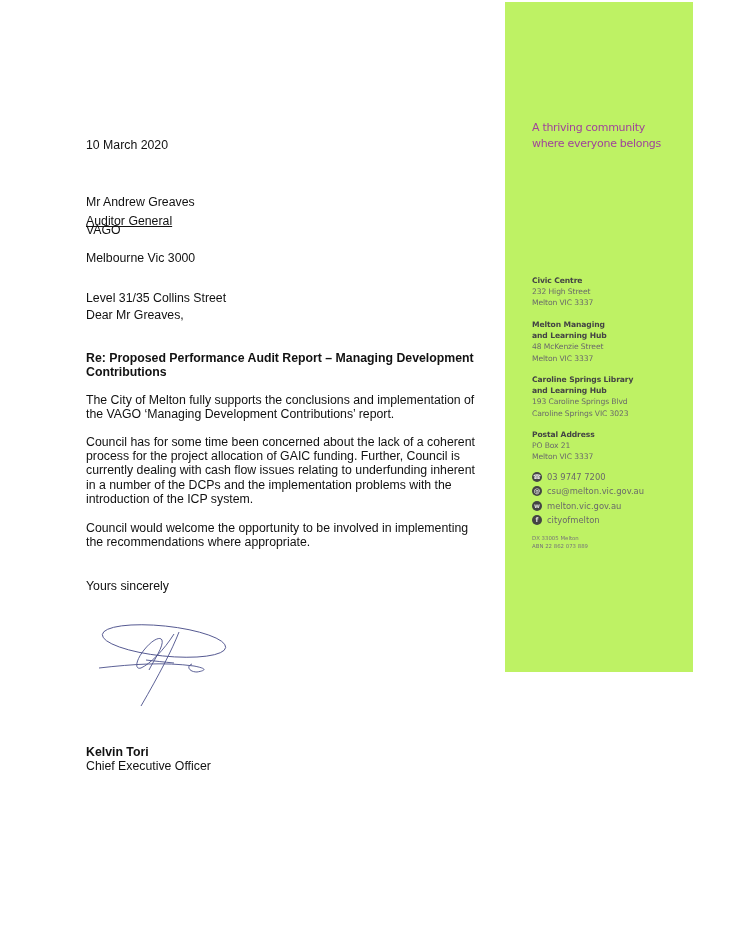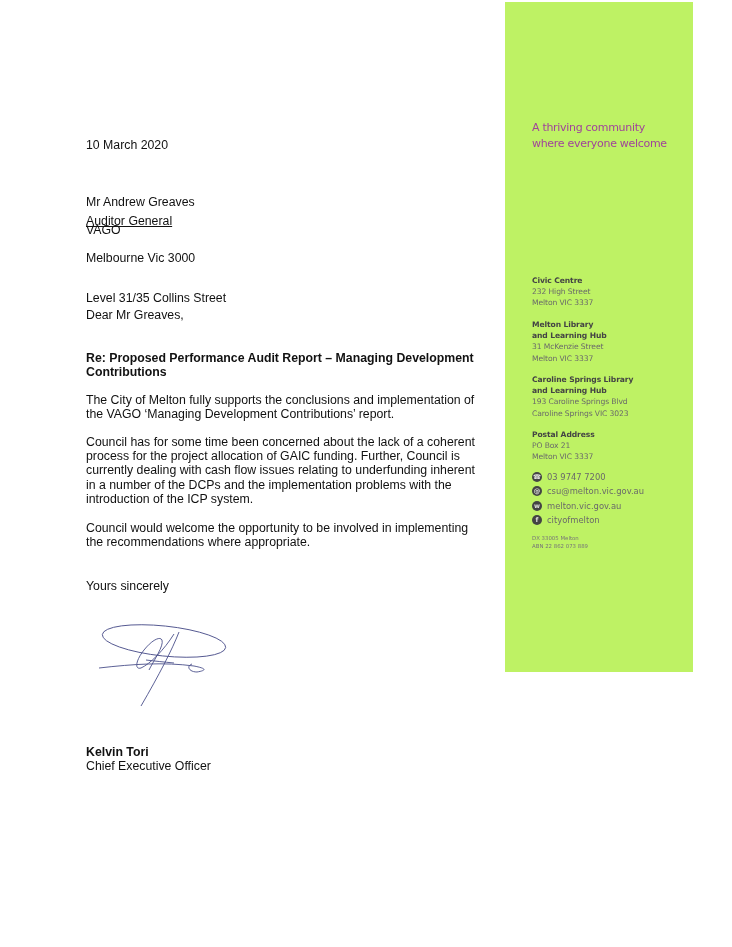--- a/index.html
+++ b/index.html
@@ -160,33 +160,33 @@
     </g>
   </svg>
 
   <div class="abs bold" style="top:745px;">Kelvin Tori</div>
   <div class="abs" style="top:759px;text-align:right;">Chief Executive Officer</div>
 </div>
 
 <div class="sidebar">
   <div class="tagline">
     <div>A thriving community</div>
-    <div>where everyone welcome</div>
+    <div>where everyone belongs</div>
   </div>
 
   <div class="addr" style="top:273px;">
     <div class="h">Civic Centre</div>
     <div>232 High Street</div>
     <div>Melton VIC 3337</div>
   </div>
 
   <div class="addr" style="top:317px;">
-    <div class="h">Melton Library</div>
+    <div class="h">Melton Managing</div>
     <div class="h">and Learning Hub</div>
-    <div>31 McKenzie Street</div>
+    <div>48 McKenzie Street</div>
     <div>Melton VIC 3337</div>
   </div>
 
   <div class="addr" style="top:372px;">
     <div class="h">Caroline Springs Library</div>
     <div class="h">and Learning Hub</div>
     <div>193 Caroline Springs Blvd</div>
     <div>Caroline Springs VIC 3023</div>
   </div>
 

